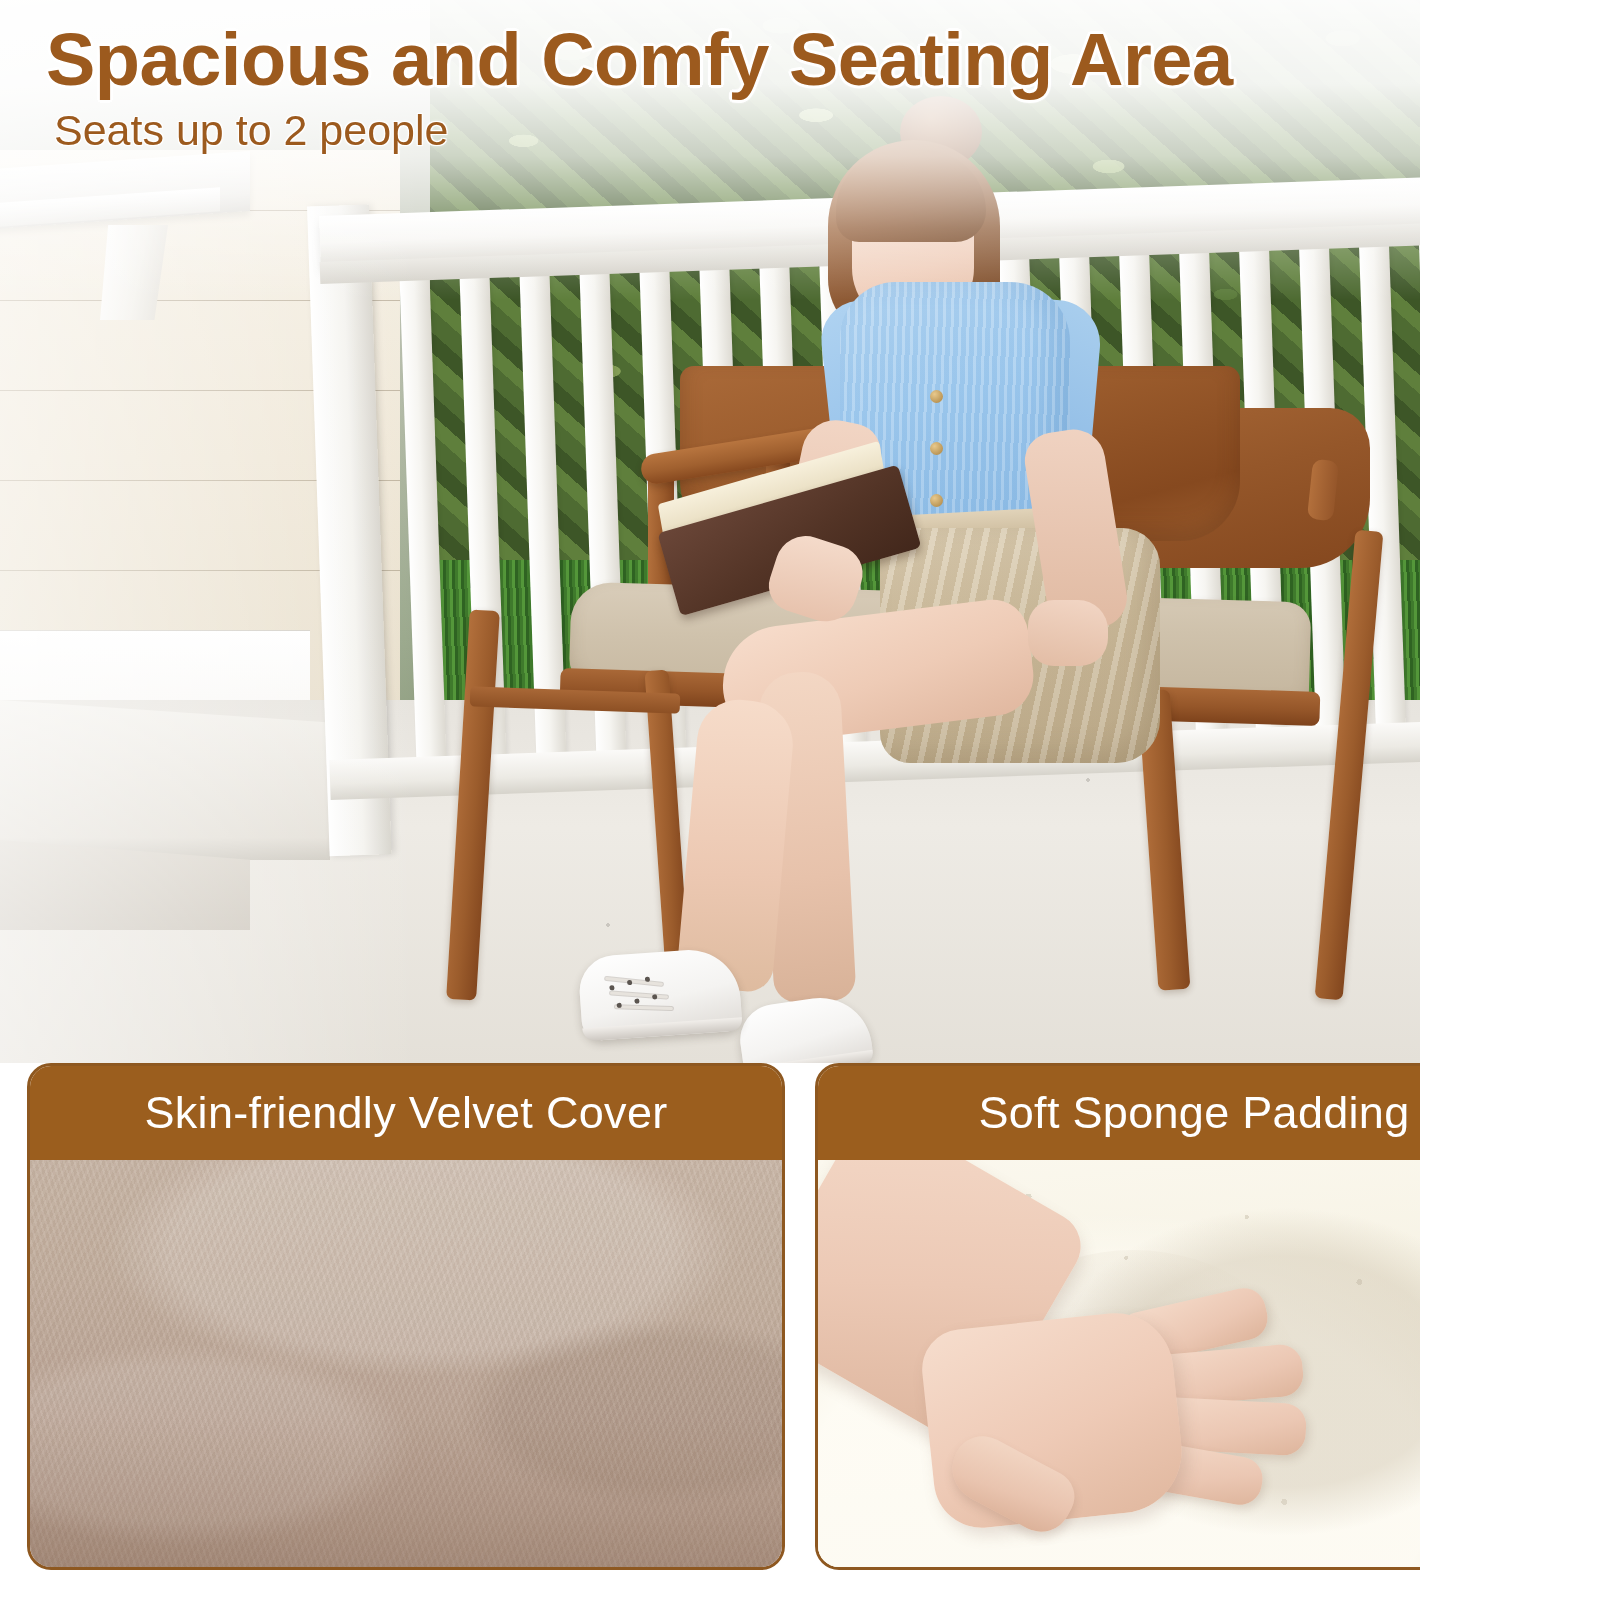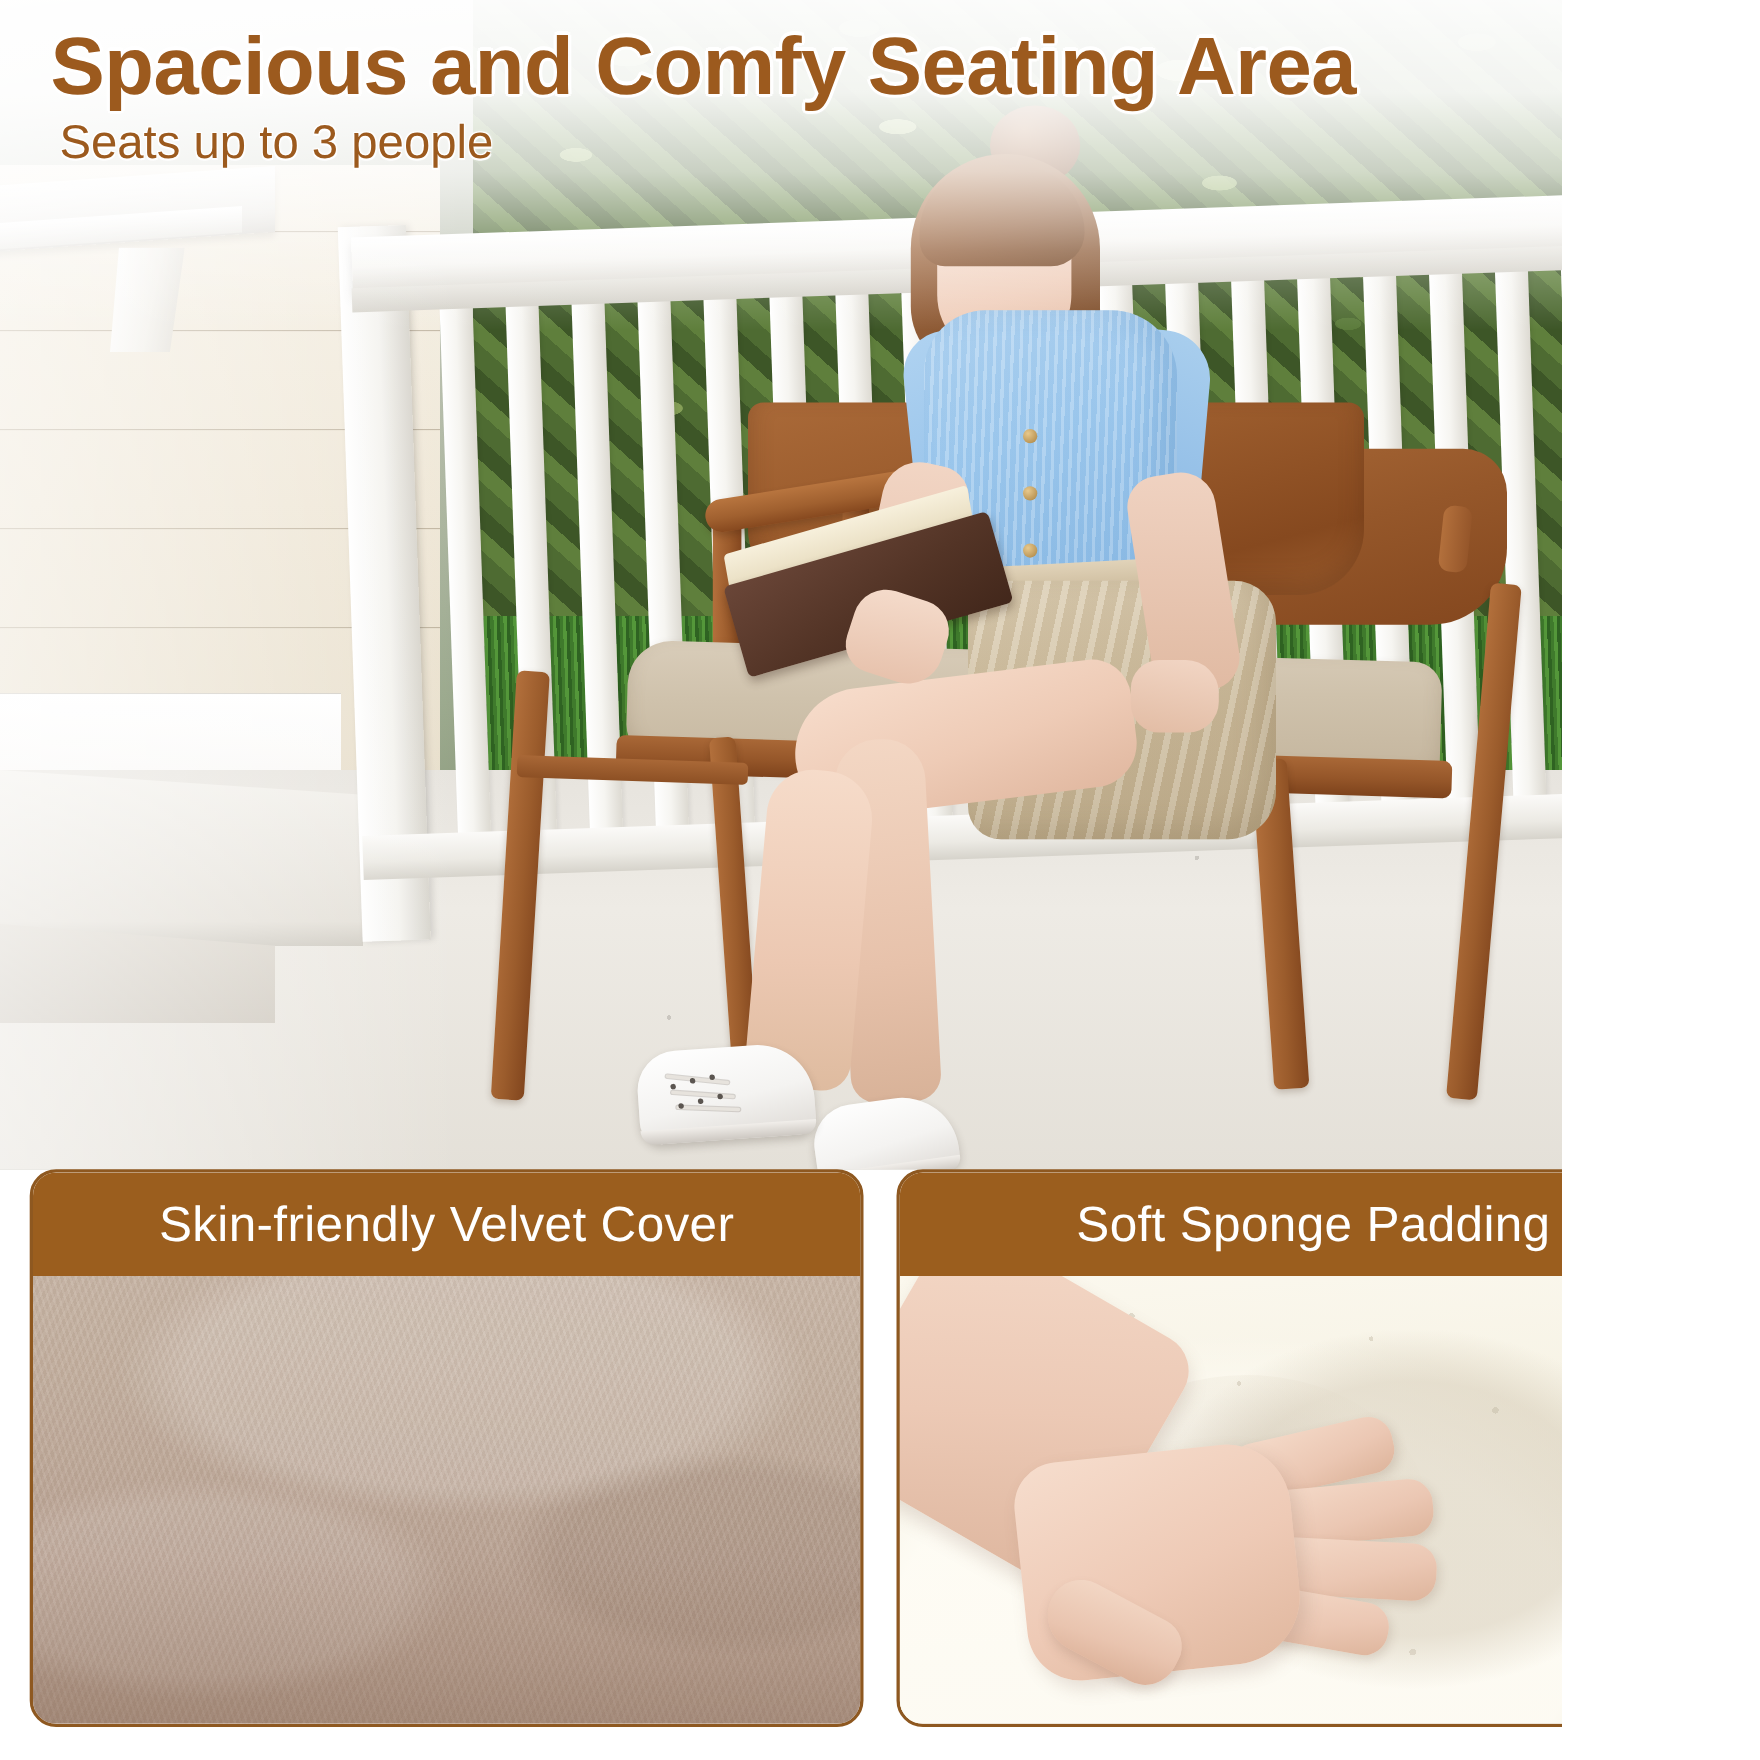--- a/index.html
+++ b/index.html
@@ -633,21 +633,21 @@
         <div class="eyelet" style="left:72px;top:42px"></div>
       </div>
     </div>
 
     <div class="left-fade"></div>
     <div class="top-fade"></div>
   </div>
 
   <div class="headline-block">
     <h1 class="headline">Spacious and Comfy Seating Area</h1>
-    <p class="subhead">Seats up to 3 people</p>
+    <p class="subhead">Seats up to 2 people</p>
   </div>
 
   <div class="panels">
 
     <div class="panel panel-left">
       <div class="panel-head">
         <span class="panel-title">Skin-friendly Velvet Cover</span>
       </div>
       <div class="panel-body">
         <div class="velvet"></div>

